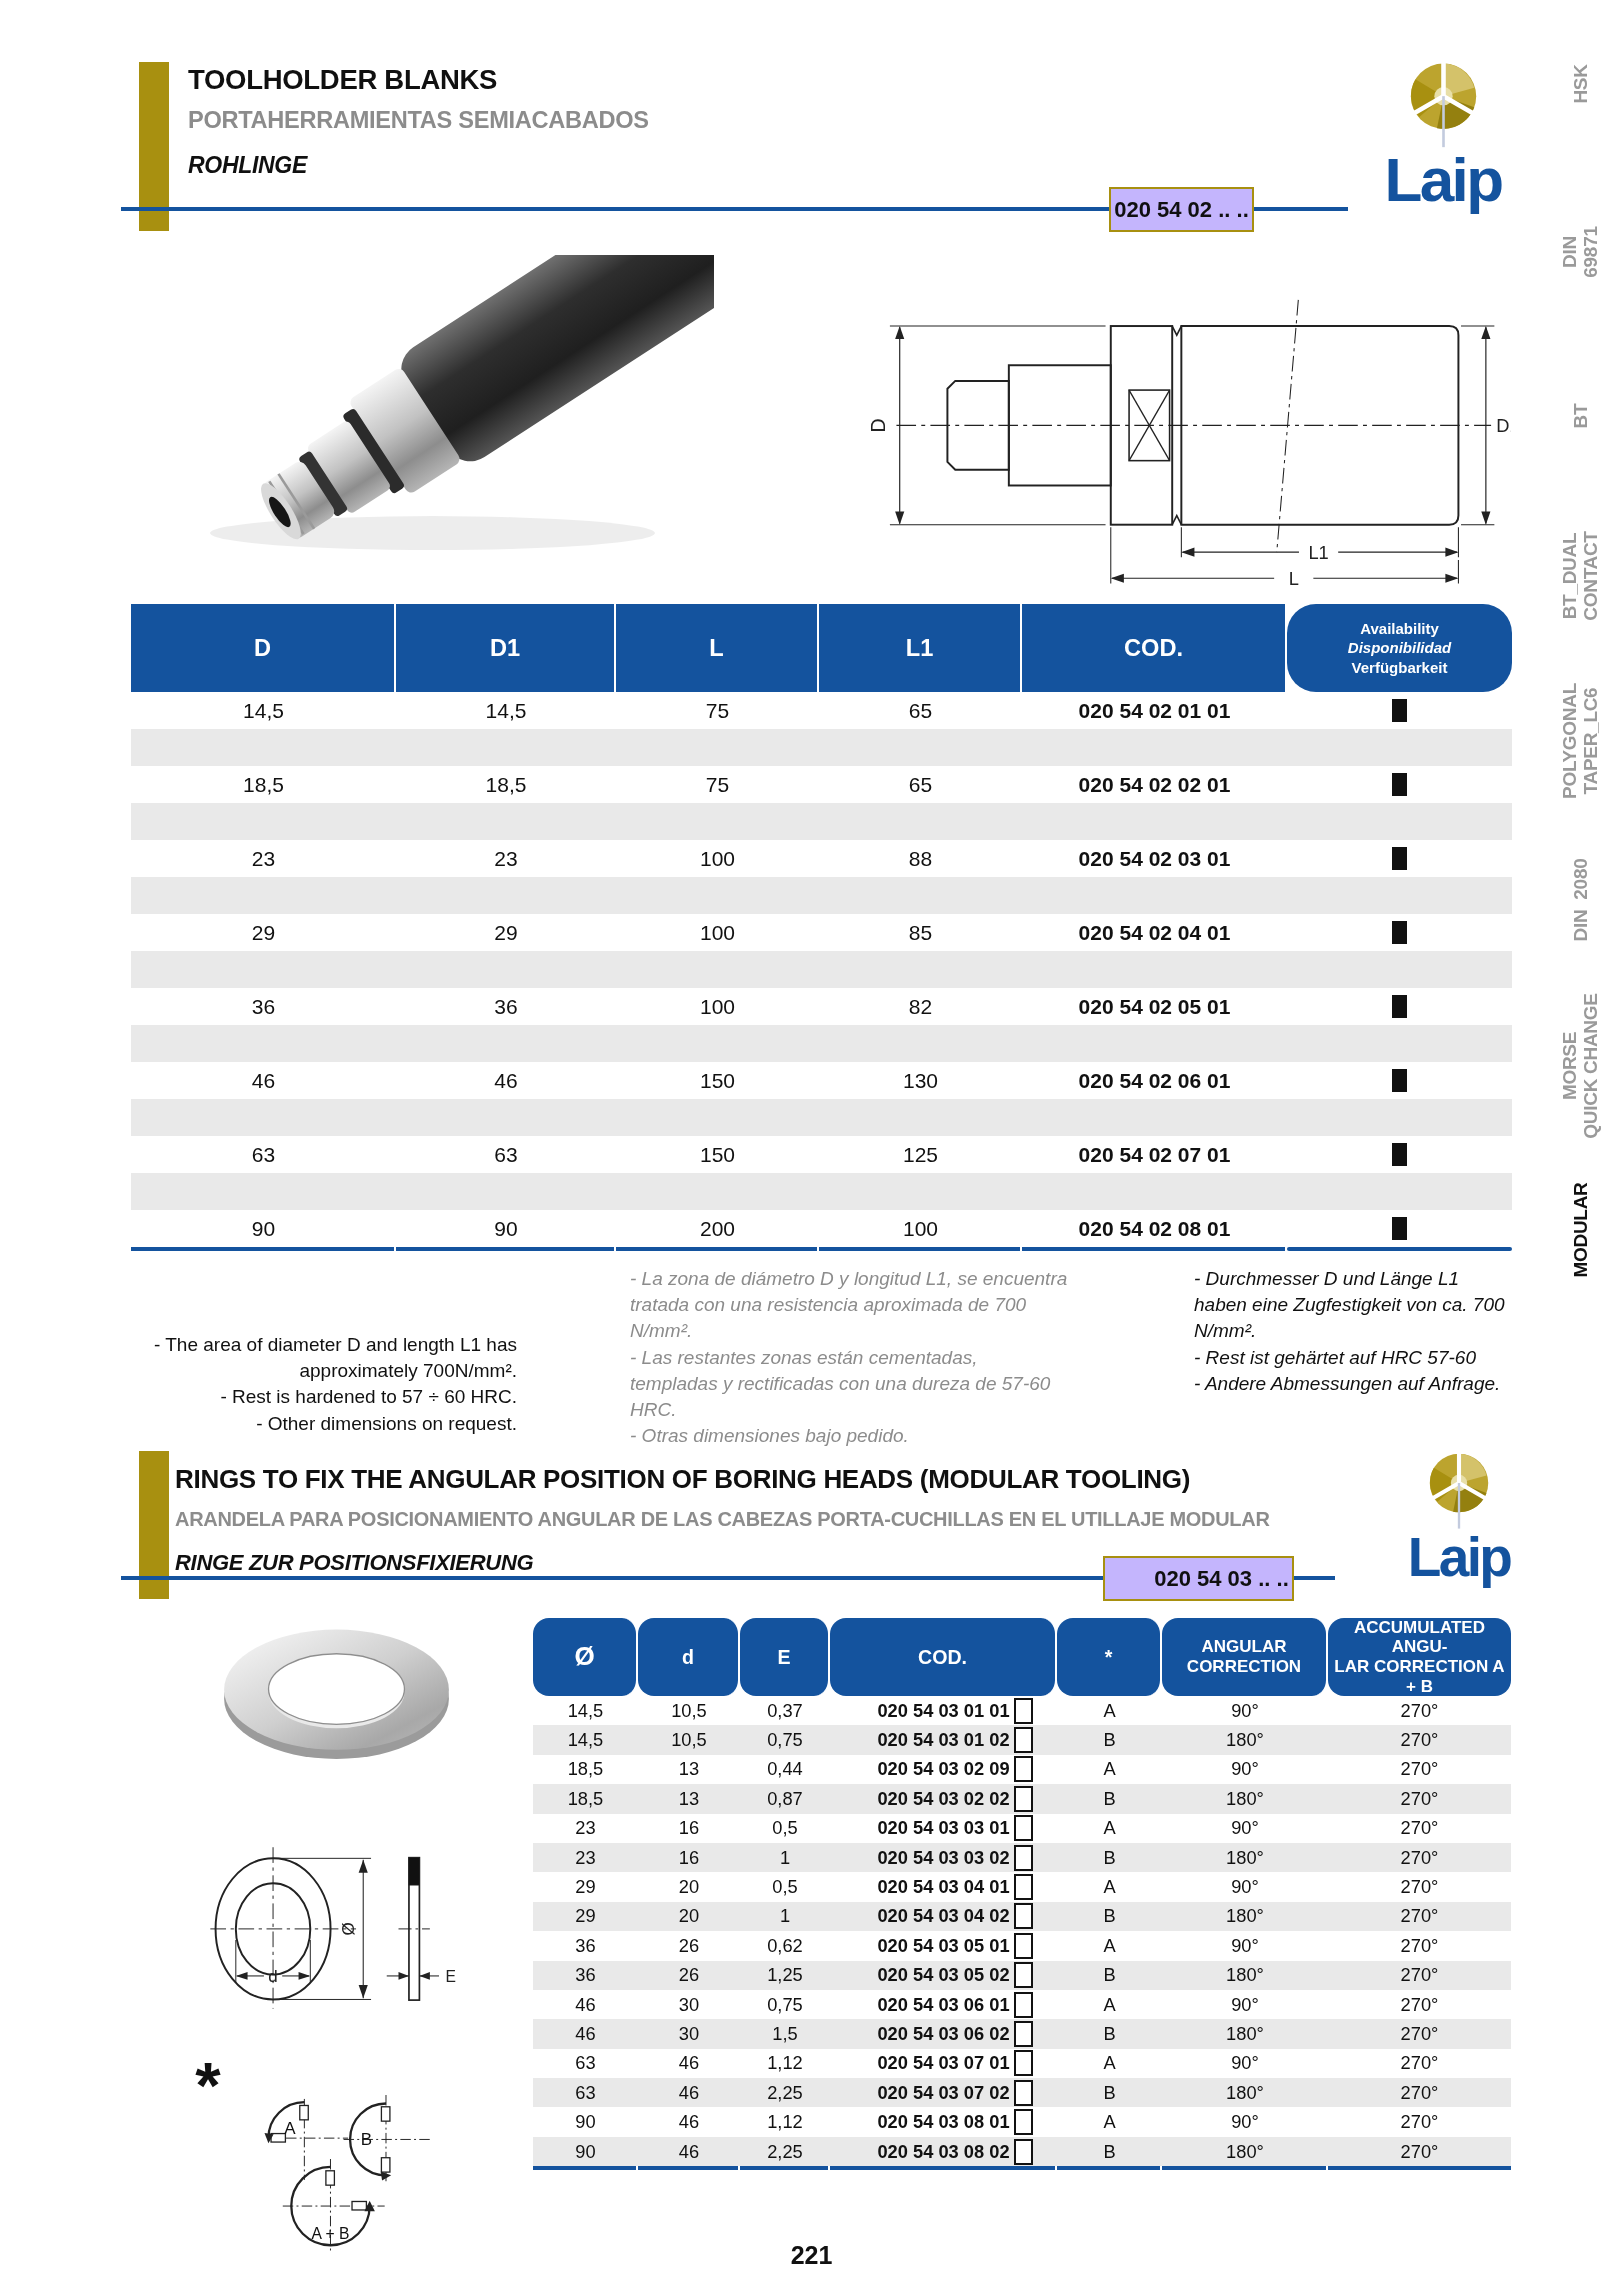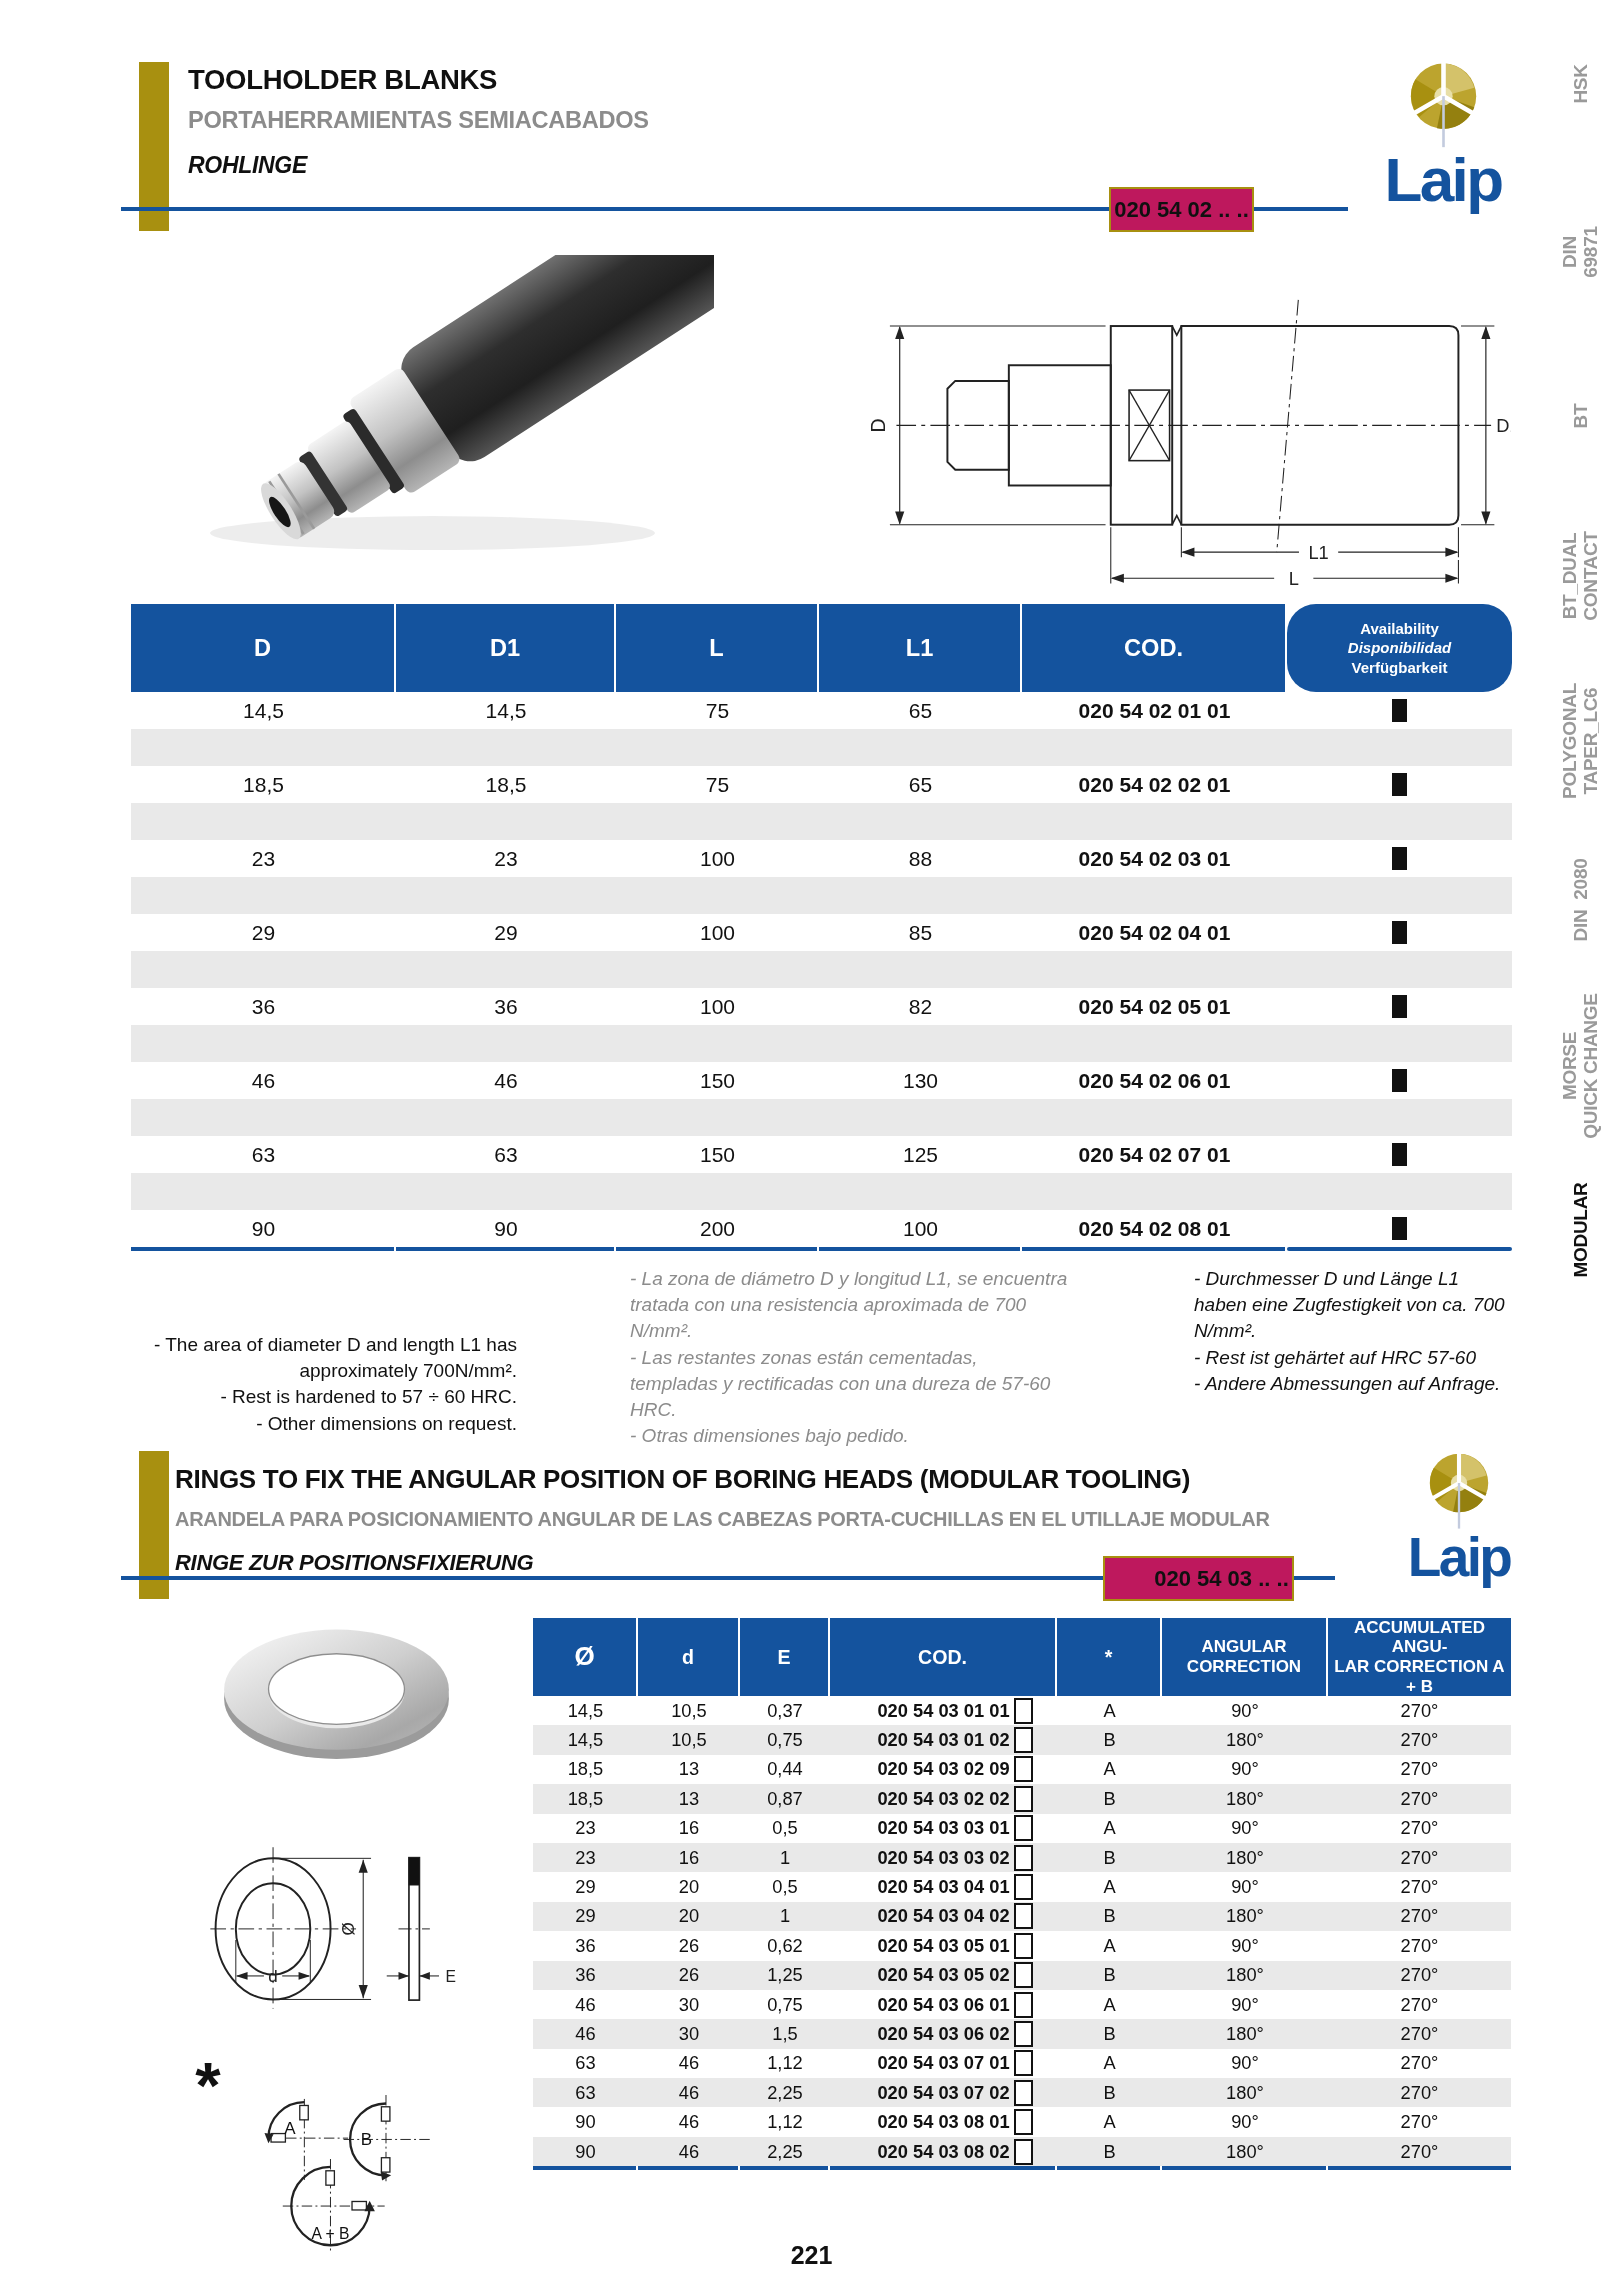--- a/index.html
+++ b/index.html
@@ -6,21 +6,21 @@
   .page{position:relative;width:1623px;height:2295px;background:#fff;overflow:hidden;
         font-family:"Liberation Sans",sans-serif;color:#111;}
   .abs{position:absolute;}
 
   
   .gold-bar{position:absolute;width:30px;background:#A89010;}
   .title-en{position:absolute;font-weight:bold;font-size:27.5px;letter-spacing:-0.3px;color:#101010;white-space:nowrap;}
   .title-es{position:absolute;font-weight:bold;font-size:23.6px;letter-spacing:-0.3px;color:#8C8C8C;white-space:nowrap;}
   .title-de{position:absolute;font-weight:bold;font-style:italic;font-size:23px;letter-spacing:-0.3px;color:#101010;white-space:nowrap;}
   .blue-line{position:absolute;height:3.9px;background:#14539E;}
-  .code-box{position:absolute;border:2.6px solid #A89010;background:#be185d;display:flex;align-items:center;justify-content:center;
+  .code-box{position:absolute;border:2.6px solid #A89010;background:#c4b5fd;display:flex;align-items:center;justify-content:center;
             font-weight:bold;font-size:22px;color:#101010;z-index:3;white-space:nowrap;}
   .logo{position:absolute;width:164px;text-align:center;}
   .logo-text{font-weight:bold;font-size:62px;letter-spacing:-2.6px;color:#14539E;line-height:0.9;}
   .logo.small .logo-text{font-size:55px;}
 
   
   .side-item{position:absolute;left:1505px;width:151px;height:52px;display:flex;align-items:center;justify-content:center;
              transform:rotate(-90deg);font-weight:bold;font-size:19px;line-height:1.08;color:#9a9a9a;
              text-align:center;white-space:pre;letter-spacing:-0.3px;}
   .side-item.active{color:#111;}
@@ -43,21 +43,21 @@
   
   .note{position:absolute;font-size:19px;line-height:1.38;white-space:pre-line;}
   .note.en{color:#111;}
   .note.es{color:#8C8C8C;font-style:italic;}
   .note.de{color:#111;font-style:italic;}
 
   
   .t2{position:absolute;left:533px;top:1618px;width:978px;}
   .t2head,.t2row,.t2bottom{display:grid;grid-template-columns:105px 102px 90px 227px 105px 166px 183px;}
   .t2head .h{background:#14539E;color:#fff;height:78px;display:flex;flex-direction:column;align-items:center;justify-content:center;
-             font-weight:bold;font-size:19.6px;line-height:1.15;border-right:2.6px solid #fff;text-align:center;}
+             font-weight:bold;font-size:19.6px;line-height:1.15;border-right:2.6px solid #fff;text-align:center;border-radius:16px;}
   .t2head .h:last-child,.t2bottom .b:last-child{border-right:none;}
   .t2head .h.dia{font-size:26px;}
   .t2head .h.two{font-size:17px;}
   .t2row{height:29.4px;}
   .t2row.alt{background:#E9E9E9;}
   .t2row .c{display:flex;align-items:center;justify-content:center;font-size:18.3px;color:#111;}
   .t2row .c.cod{font-weight:bold;position:relative;}
   .t2row .c.cod .chk{position:absolute;right:23.6px;top:50%;transform:translateY(-50%);
                      width:15.7px;height:22px;border:2px solid #111;background:#fff;}
   .t2bottom .b{height:3.9px;background:#14539E;border-right:2.6px solid #fff;}

